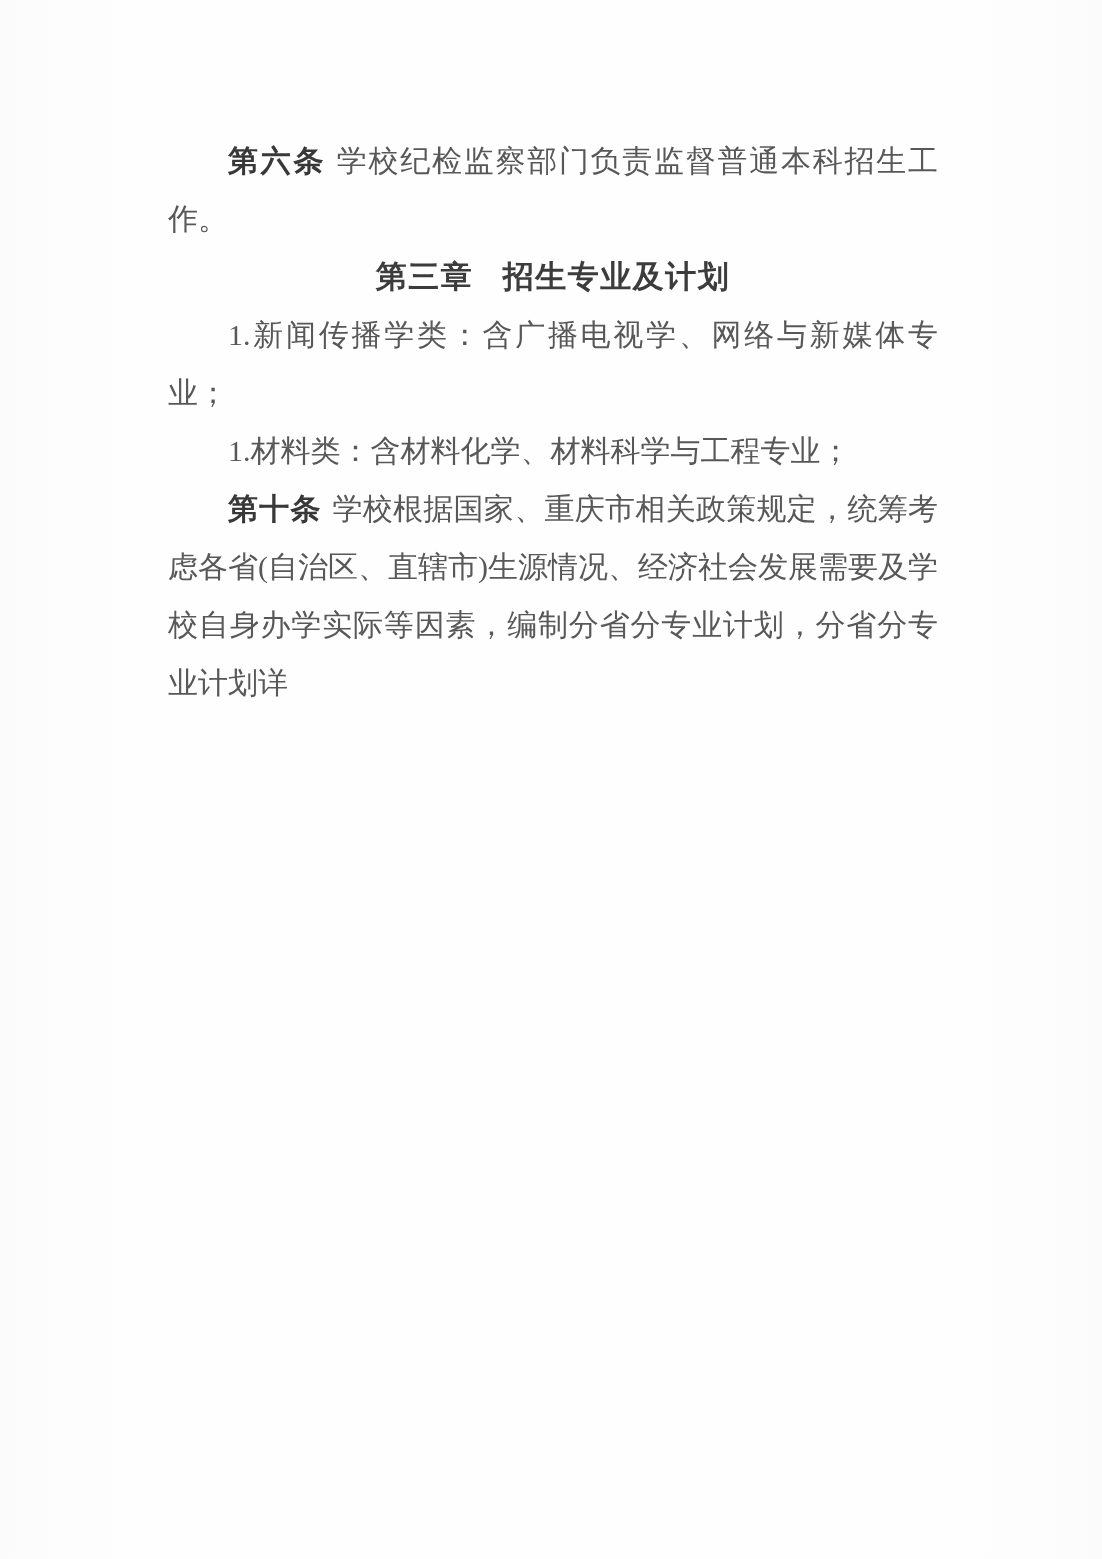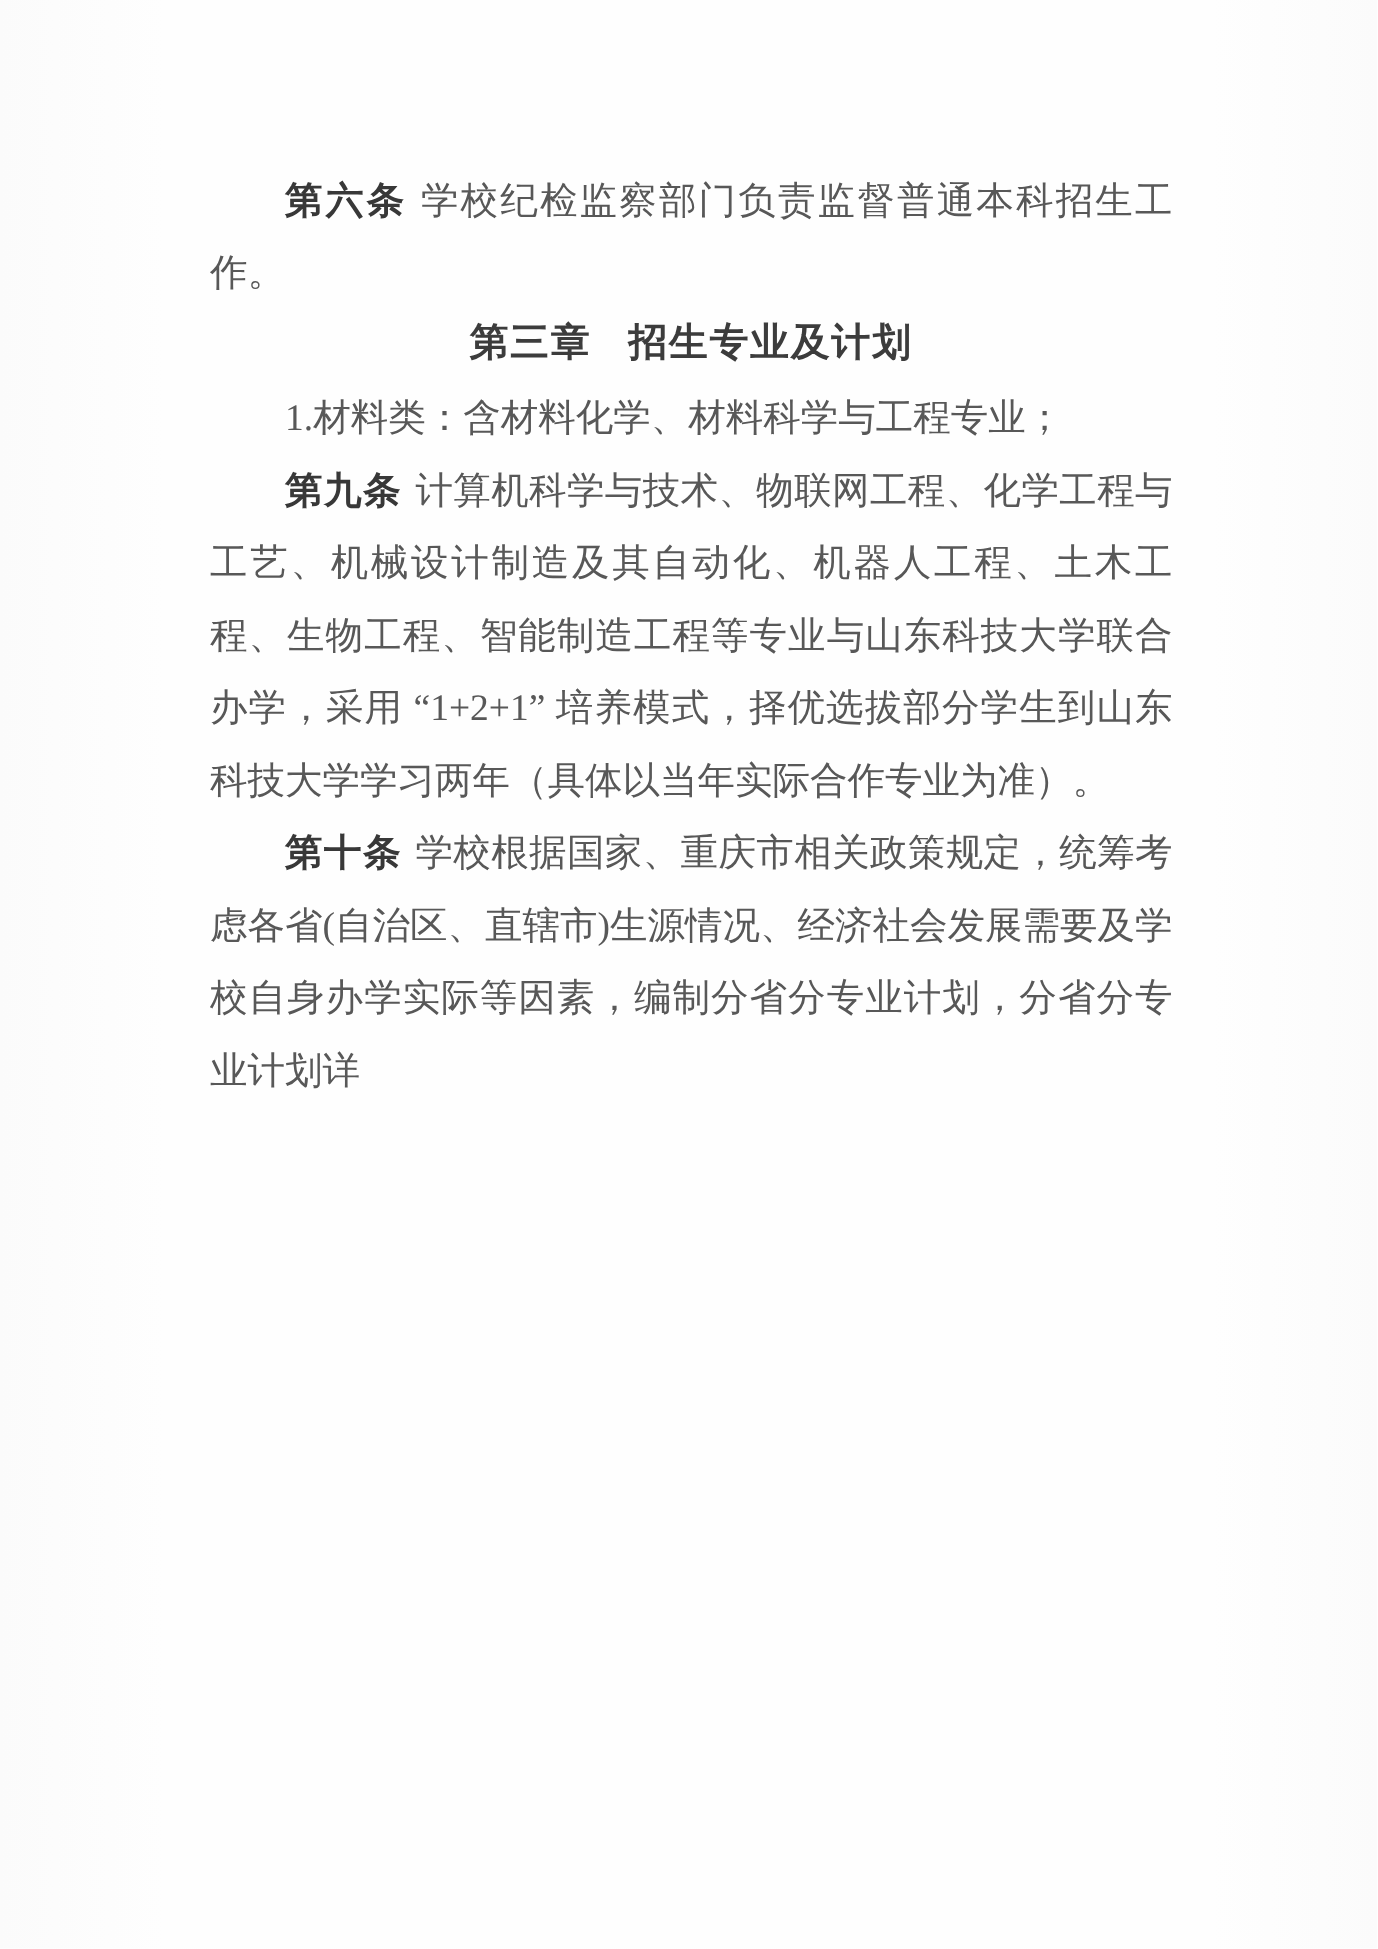--- a/index.html
+++ b/index.html
@@ -33,44 +33,44 @@
   .article-label {
     font-weight: 700;
     color: #383838;
     margin-right: 0.35em;
     letter-spacing: 1px;
   }
   .chapter {
     margin: 0;
     text-align: center;
     text-indent: 0;
-    font-family: Liberation Mono, monospace;
+    font-family: Liberation Serif, serif;
     font-weight: 700;
     color: #3c3c3c;
     font-size: 31px;
     letter-spacing: 1.5px;
   }
   .chapter .chapter-label {
     margin-right: 0.95em;
   }
 </style>
 </head>
 <body>
 
 <div class="page">
   <div class="content">
 
     <p class="para"><span class="article-label">第六条</span><span>学校纪检监察部门负责监督普通本科招生工作。</span></p>
 
     <p class="chapter"><span class="chapter-label">第三章</span><span>招生专业及计划</span></p>
 
 
+    <p class="para"><span>1.新闻传播学类：含广播电视学、网络与新媒体专业；</span></p>
 
     <p class="para"><span>1.材料类：含材料化学、材料科学与工程专业；</span></p>
 
 
 
-    <p class="para"><span class="article-label">第九条</span><span>计算机科学与技术、物联网工程、化学工程与工艺、机械设计制造及其自动化、机器人工程、土木工程、生物工程、智能制造工程等专业与山东科技大学联合办学，采用 “1+2+1” 培养模式，择优选拔部分学生到山东科技大学学习两年（具体以当年实际合作专业为准）。</span></p>
 
     <p class="para"><span class="article-label">第十条</span><span>学校根据国家、重庆市相关政策规定，统筹考虑各省(自治区、直辖市)生源情况、经济社会发展需要及学校自身办学实际等因素，编制分省分专业计划，分省分专业计划详</span></p>
 
   </div>
 </div>
 
 </body></html>

